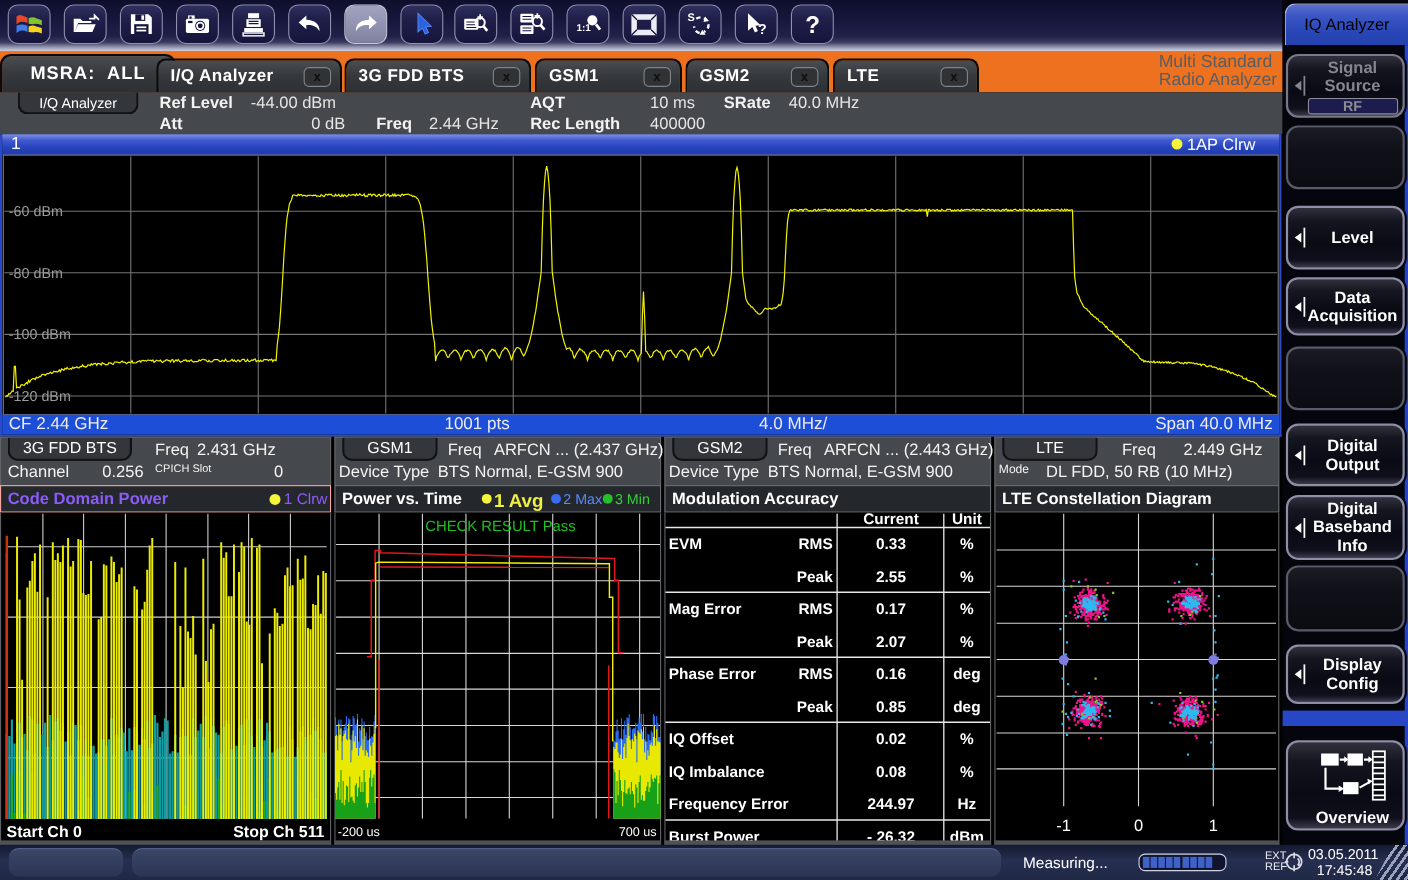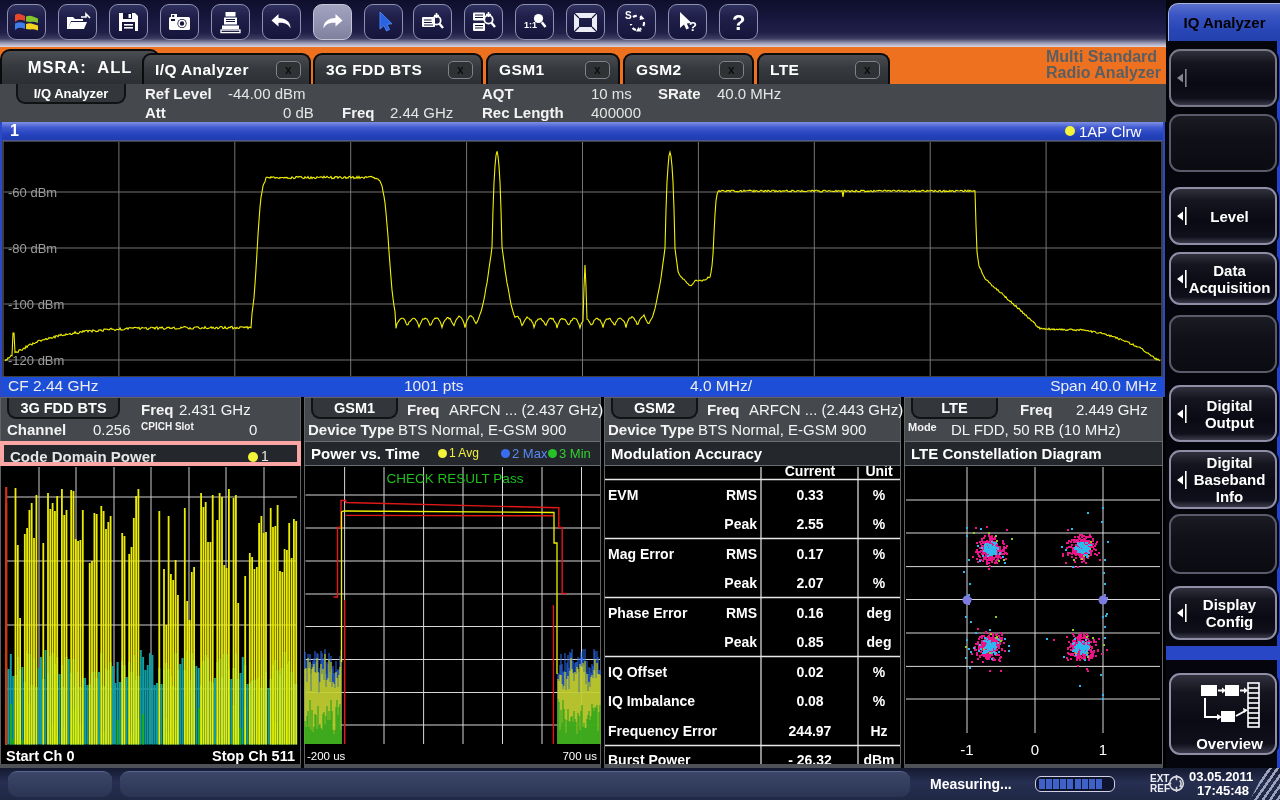--- a/index.html
+++ b/index.html
@@ -1,17 +1,17 @@
 <!DOCTYPE html>
 <html><head><meta charset="utf-8">
 <style>
 *{margin:0;padding:0;box-sizing:border-box}
 body{width:1280px;height:800px;overflow:hidden;background:#000;font-family:"Liberation Sans",sans-serif;position:relative}
 .abs{position:absolute}
-.b{font-weight:bold}
+.b{font-weight:normal}
 .tbtn{position:absolute;top:4px;width:39px;height:36px;border-radius:9px;
  background:linear-gradient(180deg,#30305f 0%,#1f1f4a 35%,#15153c 100%);
  border:1.5px solid #8f90ad;display:flex;align-items:center;justify-content:center}
 .tab{position:absolute;top:6px;height:31px;background:linear-gradient(180deg,#4a4e52 0%,#36393d 45%,#2c3034 100%);border:2px solid #0b0b0b;border-bottom:none;
  border-radius:9px 9px 0 0;color:#fff;font-weight:bold;font-size:15.5px;letter-spacing:0.4px;display:flex;align-items:center}
 .xbtn{width:25px;height:18px;border-radius:5px;background:#303336;border:1.5px solid #808387;color:#0e0e0e;
  font-size:12px;font-weight:bold;display:flex;align-items:center;justify-content:center;line-height:1}
 .skey{position:absolute;left:1169px;width:108px;border-radius:11px;
  background:linear-gradient(180deg,#31313e 0%,#15151f 22%,#0a0a14 60%,#10101c 88%,#3a3a4a 100%);
  border:2px solid #8e8fa6;box-shadow:0 0 0 2px #05050c;color:#fff;font-weight:bold;font-size:15px;
@@ -192,21 +192,21 @@
 </div>
 <div class="abs" style="left:0px;top:397px;width:301px;height:44px;background:#45484c;border:1px solid #606366;border-bottom:none">
 <div class="abs b" style="left:6px;top:0;width:113px;height:21px;background:#33363a;border:2px solid #101214;border-top:none;border-radius:0 0 9px 9px;color:#fff;font-size:14.5px;display:flex;align-items:center;justify-content:center">3G FDD BTS</div>
 <span class="b" style="position:absolute;left:140px;top:3px;font-size:15px;color:#f3f3f3;white-space:nowrap">Freq</span>
 <span class="" style="position:absolute;left:178px;top:3px;font-size:15px;color:#f3f3f3;white-space:nowrap">2.431 GHz</span>
 <span class="b" style="position:absolute;left:6px;top:23px;font-size:15px;color:#f3f3f3;white-space:nowrap">Channel</span>
 <span class="" style="position:absolute;left:92px;top:23px;font-size:15px;color:#f3f3f3;white-space:nowrap">0.256</span>
 <span class="b" style="position:absolute;left:140px;top:23px;font-size:10px;color:#f3f3f3;white-space:nowrap">CPICH Slot</span>
 <span class="" style="position:absolute;left:248px;top:23px;font-size:15px;color:#f3f3f3;white-space:nowrap">0</span>
 </div>
-<div class="abs" style="left:0px;top:441px;width:301px;height:25px;background:#24282c;border:4px solid #fca5a5;color:#e5e5e5;font-weight:bold;font-size:15px">
+<div class="abs" style="left:0px;top:441px;width:301px;height:25px;background:#24282c;border:1px solid #fca5a5;color:#8b5cf6;font-weight:bold;font-size:15px">
     <span style="position:absolute;left:6px;top:3px">Code Domain Power</span>
     <span style="position:absolute;left:244px;top:7px;width:10px;height:10px;border-radius:50%;background:#f4f43a"></span>
     <span style="position:absolute;left:257px;top:3px;font-weight:normal;font-size:14px">1 Clrw</span>
   </div>
 <div class="abs" style="left:0;top:466px;width:301px;height:302px;background:#000;border:1px solid #606366;border-top:none"></div>
 <svg class="abs" style="left:0;top:466px" width="301" height="302" viewBox="0 0 301 302">
 <g transform="translate(0,-466)">
 <path d="M39 467V744M76 467V744M114 467V744M151 467V744M189 467V744M226 467V744M264 467V744M6 497H297M6 561H297M6 625H297M6 689H297" stroke="#cdcdcd" stroke-width="1" fill="none"></path>
 <path d="M6.2 744.5V667M8.5 744.5V669M10.8 744.5V654M13.2 744.5V676M15.5 744.5V675M17.8 744.5V657M20.1 744.5V670M22.4 744.5V667M24.8 744.5V682M27.1 744.5V651M29.4 744.5V654M31.7 744.5V685M34.0 744.5V658M36.4 744.5V687M38.7 744.5V668M41.0 744.5V657M43.3 744.5V679M45.6 744.5V650M48.0 744.5V673M50.3 744.5V656M52.6 744.5V653M54.9 744.5V664M57.2 744.5V657M59.6 744.5V674M61.9 744.5V665M64.2 744.5V687M66.5 744.5V657M68.8 744.5V659M71.2 744.5V673M73.5 744.5V659M75.8 744.5V687M78.1 744.5V672M80.4 744.5V687M82.8 744.5V678M85.1 744.5V678M87.4 744.5V685M89.7 744.5V684M92.0 744.5V672M94.4 744.5V672M96.7 744.5V678M99.0 744.5V672M101.3 744.5V653M103.6 744.5V686M106.0 744.5V668M108.3 744.5V670M110.6 744.5V662M112.9 744.5V666M115.2 744.5V683M117.6 744.5V662M119.9 744.5V682M122.2 744.5V661M124.5 744.5V665M126.8 744.5V677M129.2 744.5V662M131.5 744.5V672M133.8 744.5V655M136.1 744.5V680M138.4 744.5V676M140.8 744.5V650M143.1 744.5V657M145.4 744.5V670M147.7 744.5V665M150.0 744.5V653M152.4 744.5V655M154.7 744.5V685M157.0 744.5V683M159.3 744.5V668M161.6 744.5V684M164.0 744.5V670M166.3 744.5V663M168.6 744.5V669M170.9 744.5V676M173.2 744.5V686M175.6 744.5V653M177.9 744.5V670M180.2 744.5V664M182.5 744.5V658M184.8 744.5V670M187.2 744.5V651M189.5 744.5V680M191.8 744.5V653M194.1 744.5V660M196.4 744.5V666M198.8 744.5V668M201.1 744.5V685M203.4 744.5V661M205.7 744.5V655M208.0 744.5V658M210.4 744.5V681M212.7 744.5V683M215.0 744.5V678M217.3 744.5V662M219.6 744.5V659M222.0 744.5V677M224.3 744.5V654M226.6 744.5V654M228.9 744.5V669M231.2 744.5V679M233.6 744.5V668M235.9 744.5V654M238.2 744.5V679M240.5 744.5V673M242.8 744.5V657M245.2 744.5V665M247.5 744.5V684M249.8 744.5V683M252.1 744.5V681M254.4 744.5V680M256.8 744.5V679M259.1 744.5V677M261.4 744.5V688M263.7 744.5V660M266.0 744.5V672M268.4 744.5V688M270.7 744.5V679M273.0 744.5V665M275.3 744.5V660M277.6 744.5V670M280.0 744.5V675M282.3 744.5V668M284.6 744.5V652M286.9 744.5V664M289.2 744.5V661M291.6 744.5V672M293.9 744.5V684M296.2 744.5V684" stroke="#0f9da3" stroke-width="2.0" fill="none"></path>
 <path d="M10.8 744.5V704M13.2 744.5V739M17.8 744.5V701M22.4 744.5V740M29.4 744.5V703M52.6 744.5V725M57.2 744.5V736M64.2 744.5V728M71.2 744.5V737M73.5 744.5V711M75.8 744.5V706M80.4 744.5V725M82.8 744.5V740M103.6 744.5V731M117.6 744.5V720M122.2 744.5V718M131.5 744.5V732M138.4 744.5V719M143.1 744.5V714M166.3 744.5V718M168.6 744.5V732M175.6 744.5V721M198.8 744.5V708M201.1 744.5V731M217.3 744.5V737M222.0 744.5V725M233.6 744.5V705M235.9 744.5V738M238.2 744.5V719M240.5 744.5V728M245.2 744.5V707M252.1 744.5V736M259.1 744.5V714M273.0 744.5V708M275.3 744.5V722M282.3 744.5V720M286.9 744.5V726" stroke="#1fae1f" stroke-width="1.9" fill="none"></path>
@@ -219,21 +219,21 @@
 <div class="abs" style="left:304px;top:397px;width:297px;height:44px;background:#45484c;border:1px solid #606366;border-bottom:none">
 <div class="abs b" style="left:6px;top:0;width:87px;height:21px;background:#33363a;border:2px solid #101214;border-top:none;border-radius:0 0 9px 9px;color:#fff;font-size:14.5px;display:flex;align-items:center;justify-content:center">GSM1</div>
 <span class="b" style="position:absolute;left:102px;top:3px;font-size:15px;color:#f3f3f3;white-space:nowrap">Freq</span>
 <span class="" style="position:absolute;left:144px;top:3px;font-size:15px;color:#f3f3f3;white-space:nowrap">ARFCN ... (2.437 GHz)</span>
 <span class="b" style="position:absolute;left:3px;top:23px;font-size:15px;color:#f3f3f3;white-space:nowrap">Device Type</span>
 <span class="" style="position:absolute;left:93px;top:23px;font-size:15px;color:#f3f3f3;white-space:nowrap">BTS Normal, E-GSM 900</span>
 </div>
 <div class="abs" style="left:304px;top:441px;width:297px;height:25px;background:#24282c;border:1px solid #6a6e72;color:#fff;font-weight:bold;font-size:15px">
     <span style="position:absolute;left:6px;top:3px">Power vs. Time</span>
     <span style="position:absolute;left:133px;top:7px;width:9px;height:9px;border-radius:50%;background:#f4f43a"></span>
-    <span style="position:absolute;left:144px;top:4px;font-size:12px;color:#f0f040;font-weight:normal">1 Avg</span>
+    <span style="position:absolute;left:144px;top:4px;font-size:17px;color:#f0f040;font-weight:bold">1 Avg</span>
     <span style="position:absolute;left:196px;top:7px;width:9px;height:9px;border-radius:50%;background:#3a6cf0"></span>
     <span style="position:absolute;left:207px;top:4px;font-size:13px;color:#5a8af8;font-weight:normal">2 Max</span>
     <span style="position:absolute;left:243px;top:7px;width:9px;height:9px;border-radius:50%;background:#28c028"></span>
     <span style="position:absolute;left:254px;top:4px;font-size:13px;color:#30d030;font-weight:normal">3 Min</span>
   </div>
 <div class="abs" style="left:304px;top:466px;width:297px;height:302px;background:#000;border:1px solid #606366;border-top:none"></div>
 <svg class="abs" style="left:304px;top:466px" width="297" height="302" viewBox="0 0 297 302">
 <g transform="translate(-304,-466)">
 <path d="M344.6 467V744M384 467V744M423.6 467V744M463 467V744M502.5 467V744M542 467V744M581.5 467V744M305.5 495H600M305.5 528H600M305.5 561H600M305.5 594H600M305.5 626.5H600M305.5 659.5H600M305.5 692.5H600M305.5 725H600" stroke="#d8d8d8" stroke-width="1" fill="none"></path>
 <text x="455" y="483" text-anchor="middle" font-family="Liberation Sans" font-size="13.5" fill="#1fbf1f">CHECK RESULT Pass</text>
@@ -338,20 +338,21 @@
 <div class="abs" style="left:604px;top:763.5px;width:297px;height:4.5px;background:#4e5155"></div>
 <div class="abs" style="left:904px;top:763.5px;width:259px;height:4.5px;background:#4e5155"></div>
 <div class="abs" style="left:1166px;top:0;width:114px;height:800px;background:#05050e"></div>
 <div class="abs" style="left:1277px;top:41px;width:3px;height:727px;background:#2443c8"></div>
 <div class="abs b" style="left:1168px;top:3px;width:112px;height:38px;border-radius:10px 0 0 0;background:linear-gradient(180deg,#5a70cc 0%,#3a55c4 30%,#2846b6 70%,#2342ae 100%);border-top:1px solid #aab4e0;border-left:1px solid #aab4e0;color:#000;font-size:15px;display:flex;align-items:center;justify-content:center">IQ Analyzer</div>
 <div class="skey off" style="top:49px;height:58px">
     <svg class="arr" viewBox="0 0 14 20">
       <path d="M1 10 L7 5.5 V14.5 Z" fill="#85868e"></path>
       <rect x="9" y="1" width="1.6" height="18" fill="#85868e"></rect>
     </svg>
+    <div>Signal<br>Source<div style="margin:2px auto 0;width:82px;height:15px;background:#1c1c4e;border:1px solid #8a8a98;border-radius:3px;font-size:13px;line-height:14px;color:#8a8b94">RF</div></div>
   </div>
 <div class="skey empty" style="top:114px;height:58px"></div>
 <div class="skey " style="top:187px;height:58px"><svg class="arr" viewBox="0 0 14 20">
       <path d="M1 10 L7 5.5 V14.5 Z" fill="#fff"></path>
       <rect x="9" y="1" width="1.6" height="18" fill="#fff"></rect>
     </svg>Level</div>
 <div class="skey " style="top:252px;height:53px"><svg class="arr" viewBox="0 0 14 20">
       <path d="M1 10 L7 5.5 V14.5 Z" fill="#fff"></path>
       <rect x="9" y="1" width="1.6" height="18" fill="#fff"></rect>
     </svg>Data<br>Acquisition</div>

